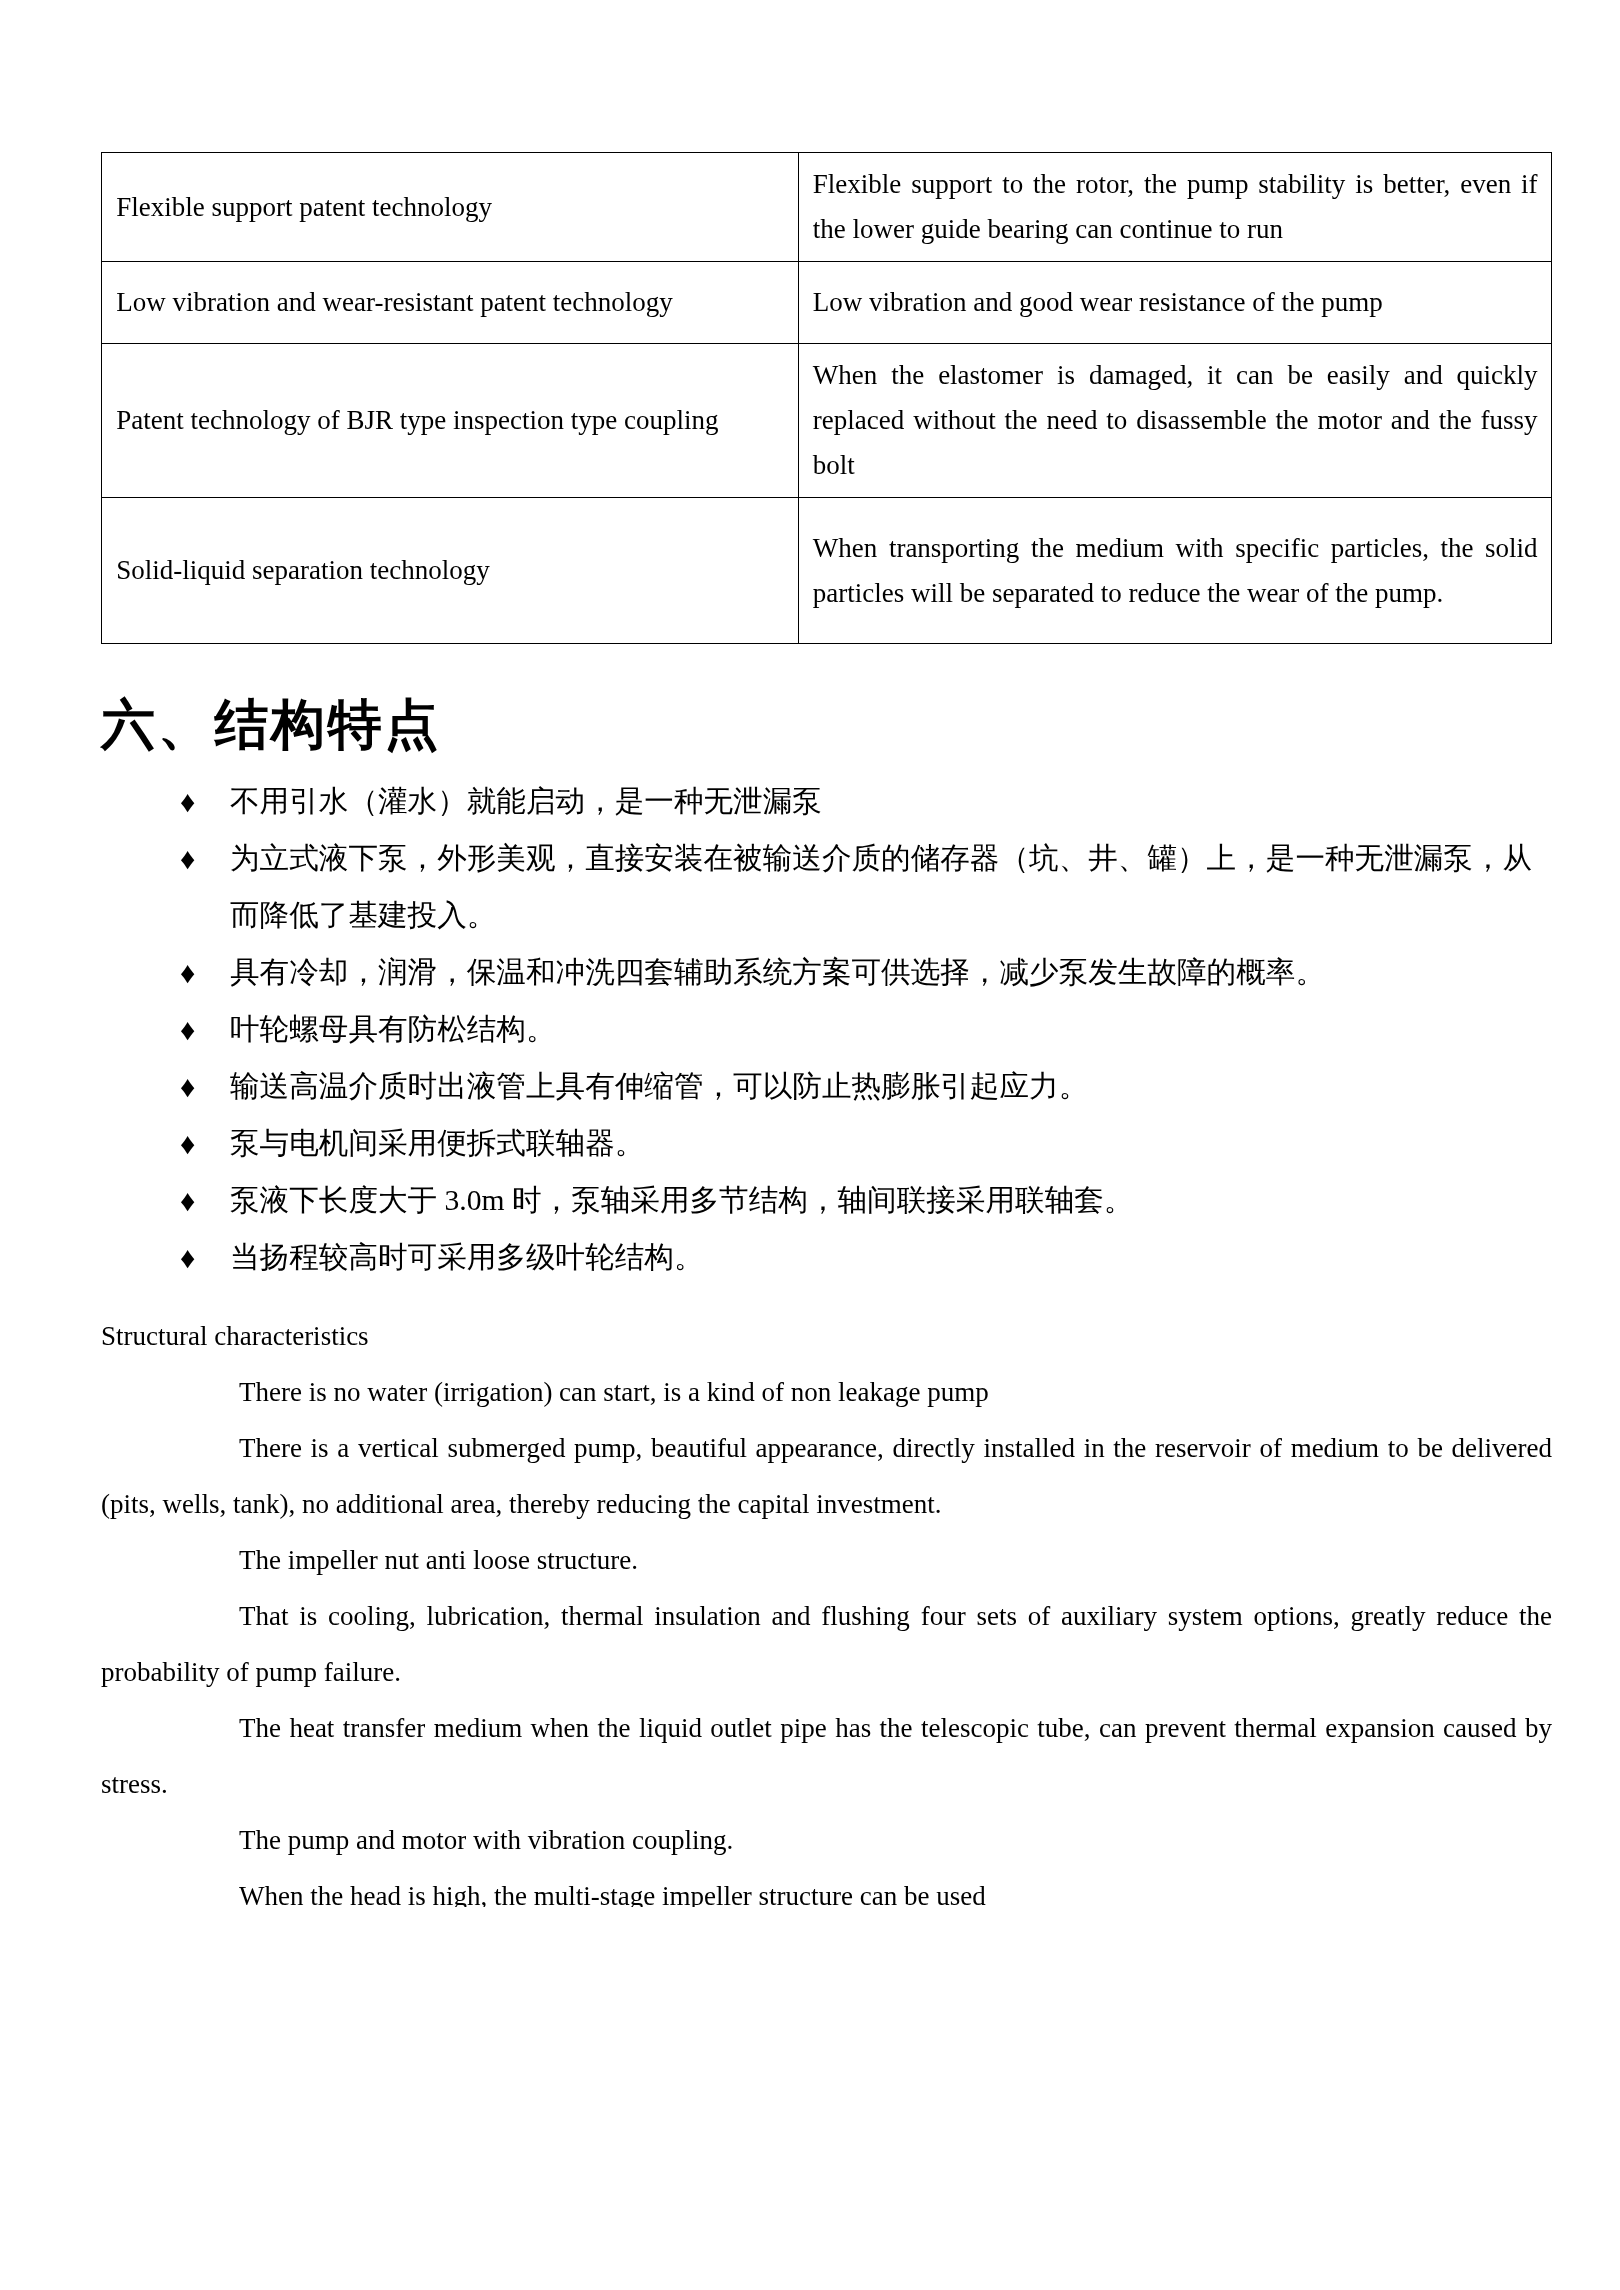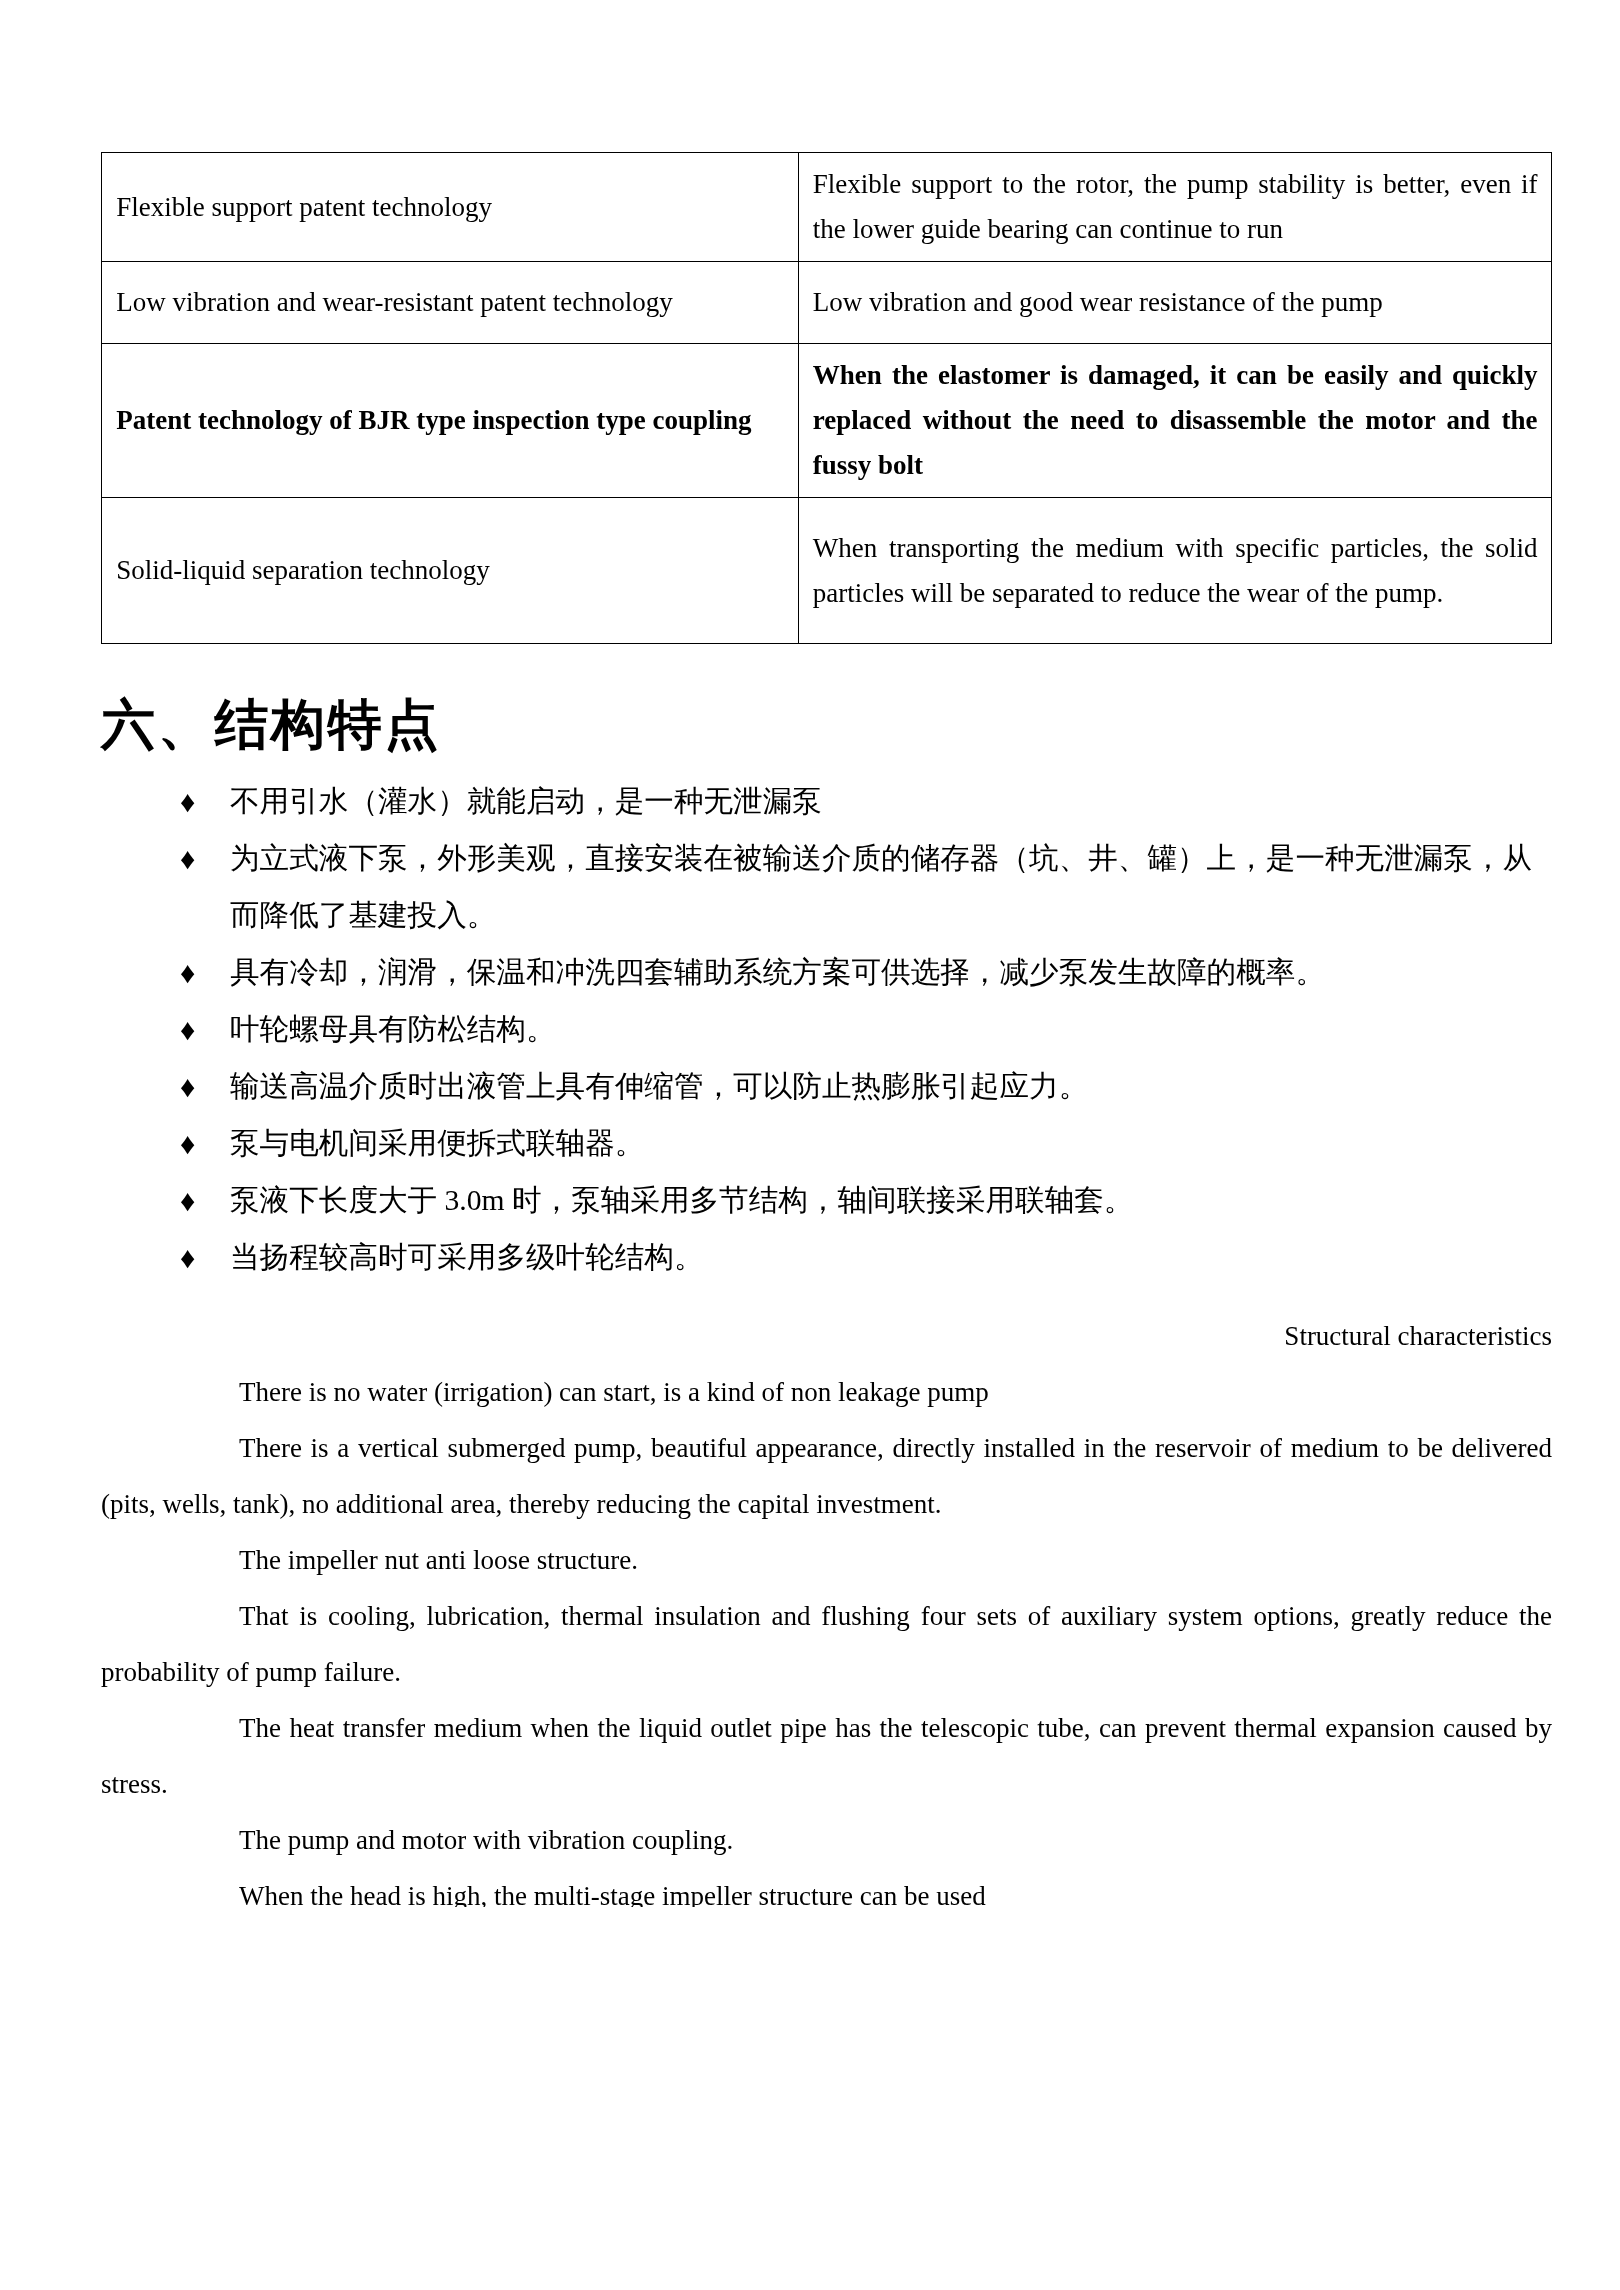--- a/index.html
+++ b/index.html
@@ -33,21 +33,21 @@
     text-align: left;
   }
   td.cell-desc {
     padding: 9px 13.4px;
     line-height: 45px;
     text-align: justify;
   }
   td.cell-desc.center { text-align: left; }
   tr.row-1 td { height: 86px; }
   tr.row-2 td { height: 63px; }
-  tr.row-3 td { height: 133px; font-weight: bold; }
+  tr.row-3 td { height: 133px; }
   tr.row-4 td { height: 127px; }
 
   
   .cn-heading {
     margin: 54px 0 0 0;
     font-family: "Liberation Sans", "DejaVu Sans", sans-serif;
     font-size: 54px;
     font-weight: 700;
     line-height: 52px;
     letter-spacing: 2.7px;
@@ -68,21 +68,21 @@
     line-height: 57px;
   }
   .cn-text { flex: 1 1 auto; }
 
   
   .en-section {
     margin-top: 21.5px;
     font-size: 27px;
     line-height: 56px;
   }
-  .en-heading { margin: 0; text-align: right; }
+  .en-heading { margin: 0; }
   .en-para {
     margin: 0;
     text-align: justify;
     text-indent: 138px;
   }
 
   
   .page-number {
     position: absolute;
     left: 0;

